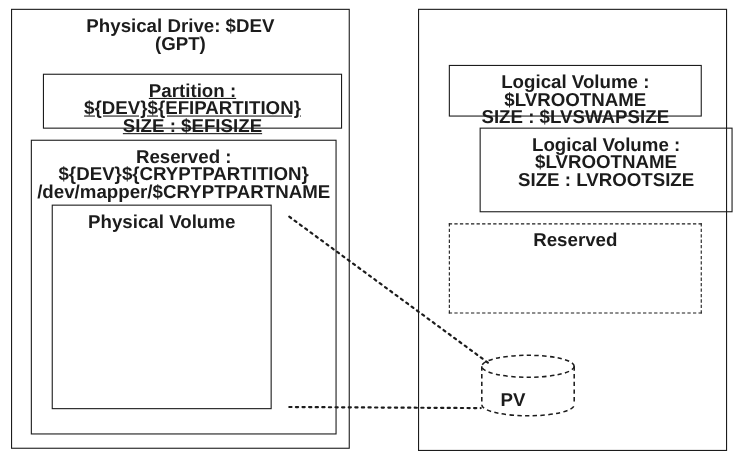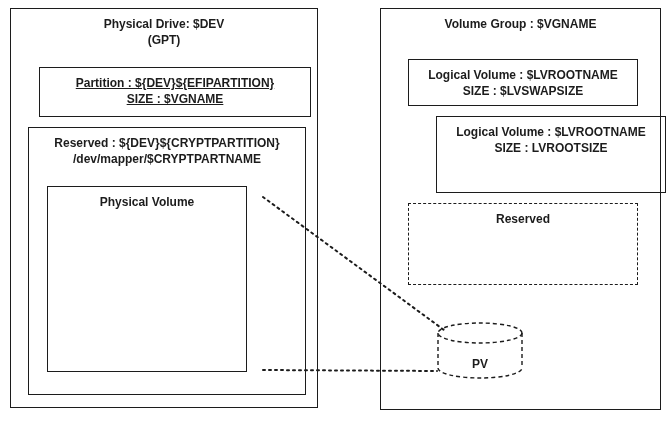--- a/index.html
+++ b/index.html
@@ -8,21 +8,21 @@
     font-family: "Liberation Sans", sans-serif;
     font-weight: bold;
     color: #1c1c1c;
   }
   .canvas {
     position: relative;
     width: 671px;
     height: 421px;
     background: #ffffff;
     overflow: hidden;
-    font-size: 12px;
+    font-size: 17px;
     line-height: 16px;
   }
   .box {
     position: absolute;
     border: 1px solid #1c1c1c;
     background: transparent;
     text-align: center;
   }
   .box.dashed { border-style: dashed; }
   .pad-top { padding-top: 7px; }
@@ -39,21 +39,20 @@
   .pvol-box     { left: 18px;  top: 58px;  width: 200px; height: 186px; }
   
   .vg-box       { left: 380px; top: 8px;   width: 281px; height: 402px; }
   .lvswap-box   { left: 27px;  top: 50px;  width: 230px; height: 47px; }
   .lvroot-box   { left: 27px;  top: 107px; width: 230px; height: 77px; margin-left: 28px; }
   .reserved-box { left: 27px;  top: 194px; width: 230px; height: 82px; }
   .pv-label {
     position: absolute;
     left: 455px; top: 356px;
     width: 50px;
-    text-align: center;
   }
 </style>
 </head>
 <body>
 
 <div class="canvas">
 
   <svg class="overlay" viewBox="0 0 671 421" xmlns="http://www.w3.org/2000/svg">
     <g stroke="#1c1c1c" fill="none">
 
@@ -69,35 +68,34 @@
       </g>
     </g>
   </svg>
 
   <div class="box drive-box pad-top">
     <div>Physical Drive: $DEV</div>
     <div>(GPT)</div>
 
     <div class="box efi-box pad-top">
       <div>Partition : ${DEV}${EFIPARTITION}</div>
-      <div>SIZE : $VGNAME</div>
+      <div>SIZE : $EFISIZE</div>
     </div>
 
     <div class="box crypt-box pad-top">
       <div>Reserved : ${DEV}${CRYPTPARTITION}</div>
       <div>/dev/mapper/$CRYPTPARTNAME</div>
 
       <div class="box pvol-box pad-top">
         <div>Physical Volume</div>
       </div>
     </div>
   </div>
 
   <div class="box vg-box pad-top">
-    <div>Volume Group : $VGNAME</div>
 
     <div class="box lvswap-box pad-top">
       <div>Logical Volume : $LVROOTNAME</div>
       <div>SIZE : $LVSWAPSIZE</div>
     </div>
 
     <div class="box lvroot-box pad-top">
       <div>Logical Volume : $LVROOTNAME</div>
       <div>SIZE : LVROOTSIZE</div>
     </div>

